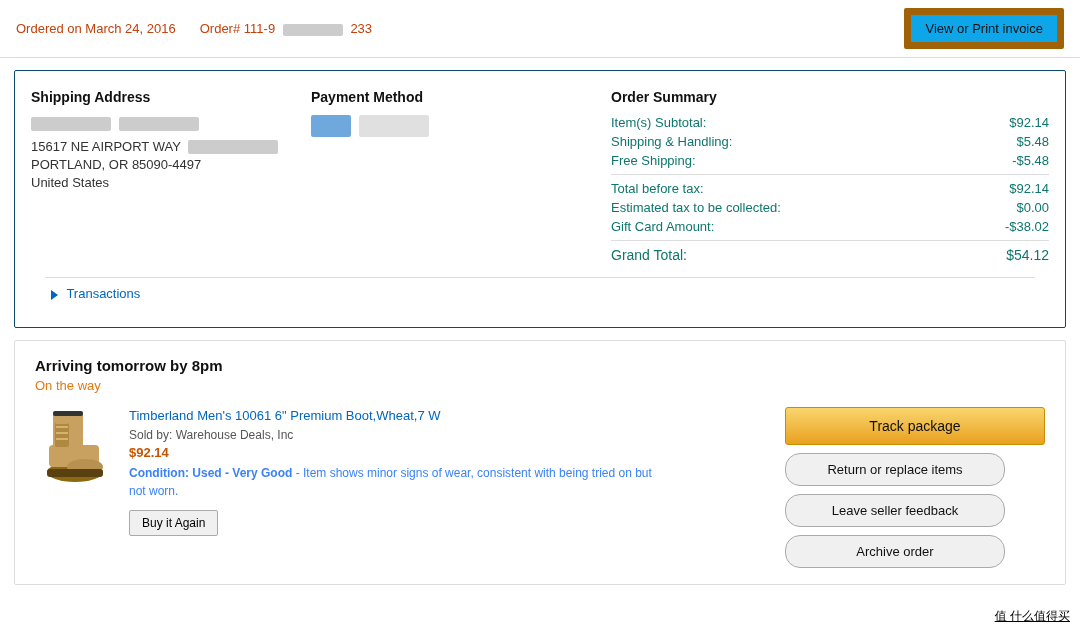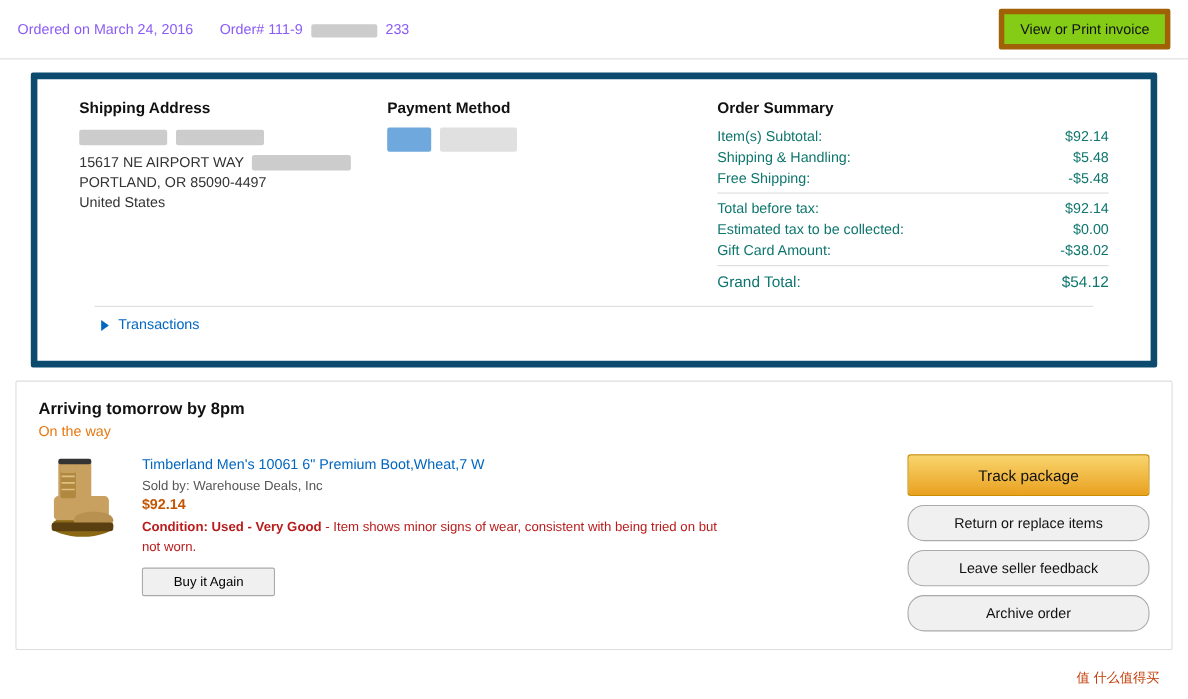--- a/index.html
+++ b/index.html
@@ -19,37 +19,37 @@
       justify-content: space-between;
       padding: 8px 16px;
       border-bottom: 1px solid #ddd;
       background: #fff;
     }
     .header-left {
       display: flex;
       align-items: center;
       gap: 24px;
       font-size: 13px;
-      color: #8b5cf6;
+      color: #c2410c;
     }
     .print-invoice-btn {
-      border: 5px solid #a16207;
-      background: #84cc16;
+      border: 7px solid #a16207;
+      background: #0ea5e9;
       padding: 6px 14px;
       cursor: pointer;
       font-size: 13px;
       color: #111;
       border-radius: 2px;
     }
 
     
     .order-info-section {
-      border: 6px solid #0c4a6e;
-      margin: 12px 28px;
-      padding: 18px 38px;
+      border: 1px solid #0c4a6e;
+      margin: 12px 14px;
+      padding: 18px 16px;
       border-radius: 2px;
     }
     .order-info-grid {
       display: flex;
       gap: 0;
     }
     .shipping-col {
       flex: 0 0 280px;
     }
     .payment-col {
@@ -184,31 +184,31 @@
       margin-top: 3px;
     }
     .item-price {
       color: #c45500;
       font-size: 13px;
       font-weight: bold;
       margin-top: 3px;
     }
     .item-condition {
       font-size: 12px;
-      color: #b91c1c;
+      color: #3b82f6;
       margin-top: 4px;
       max-width: 540px;
       line-height: 1.5;
     }
     .condition-label { font-weight: bold; }
     .buy-again-btn {
       margin-top: 10px;
       border: 1px solid #aaa;
       background: #f0f0f0;
-      padding: 5px 28px;
+      padding: 5px 12px;
       cursor: pointer;
       font-size: 12px;
       border-radius: 2px;
     }
 
     
     .action-buttons {
       display: flex;
       flex-direction: column;
       gap: 8px;
@@ -217,21 +217,21 @@
     }
     .track-btn {
       background: linear-gradient(to bottom, #f9d56e, #e9a120);
       border: 1px solid #c88d00;
       padding: 10px 20px;
       cursor: pointer;
       font-size: 14px;
       font-weight: normal;
       border-radius: 3px;
       color: #111;
-      width: 220px;
+      width: 260px;
     }
     .action-btn {
       background: #f0f0f0;
       border: 1px solid #aaa;
       padding: 8px 16px;
       cursor: pointer;
       font-size: 13px;
       border-radius: 15px;
       color: #111;
       width: 220px;
@@ -240,23 +240,24 @@
 
     .item-content-row {
       display: flex;
       justify-content: space-between;
       align-items: flex-start;
     }
 
     .watermark {
       position: fixed;
       bottom: 10px;
-      right: 26px;
+      right: 10px;
       font-size: 12px;
-      color: #c2410c;
+      color: #000000;
+      text-decoration: underline;
     }
   </style>
 </head>
 <body>
 
 <div class="header-bar">
   <div class="header-left">
     <span>Ordered on March 24, 2016</span>
     <span>
       <span>Order#</span>

